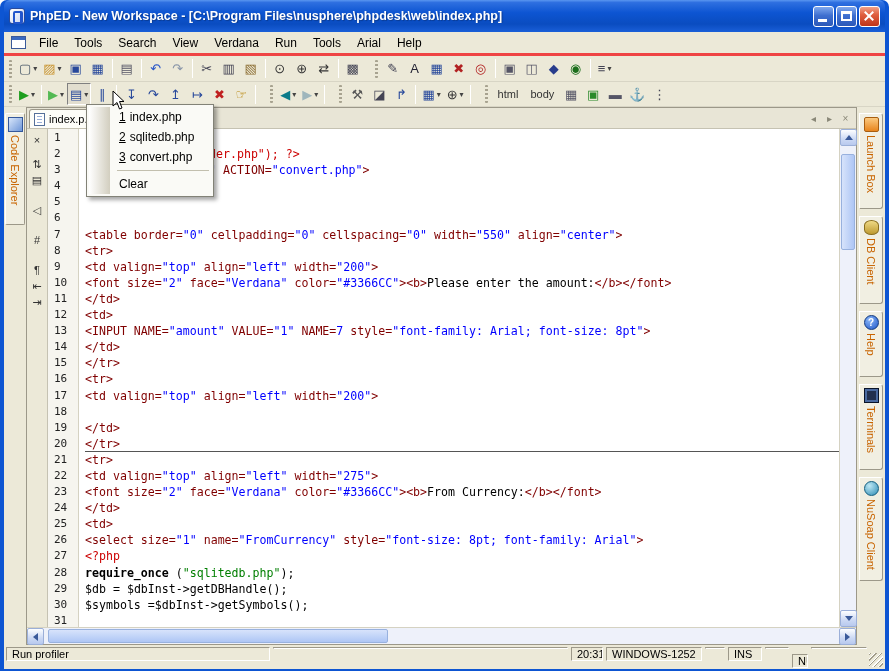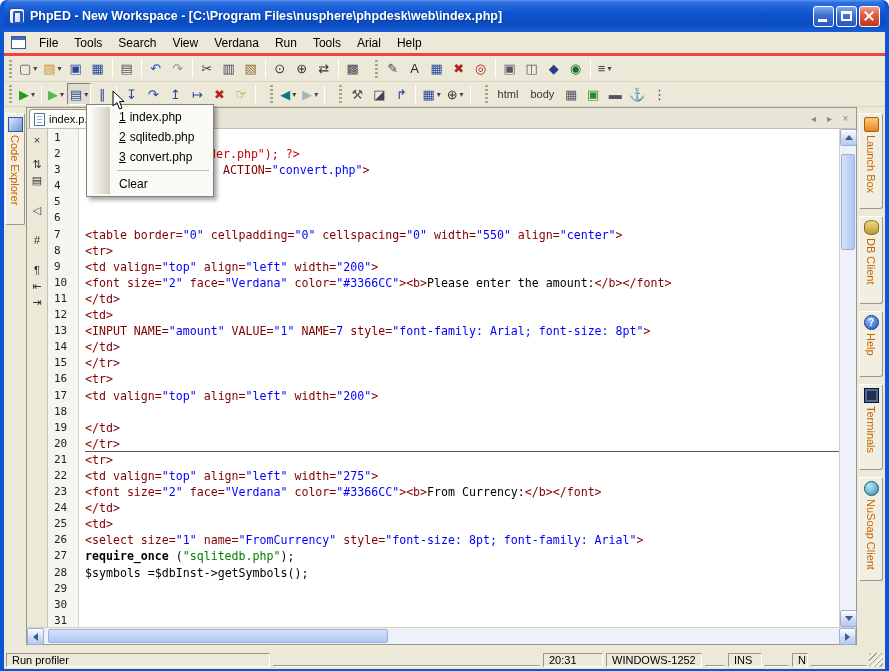--- a/index.html
+++ b/index.html
@@ -83,21 +83,21 @@
   .sb-thumb{background:linear-gradient(90deg,#D7E3FB,#AEC6F5);border:1px solid #98B1DE;border-radius:2px;position:absolute;}
   .sb-thumb.v{left:1px;right:1px;top:8px;height:96px;}
   .hscroll{height:17px;background:#EEF1FA;border-top:1px solid #D5D2C2;display:flex;flex:none;}
   .sb-track.h{flex:1;position:relative;}
   .sb-thumb.h{top:1px;bottom:1px;left:4px;width:340px;background:linear-gradient(180deg,#D7E3FB,#AEC6F5);}
   .tri-up{width:0;height:0;border-left:4px solid transparent;border-right:4px solid transparent;border-bottom:5px solid #3A5A9A;}
   .tri-down{width:0;height:0;border-left:4px solid transparent;border-right:4px solid transparent;border-top:5px solid #3A5A9A;}
   .tri-left{width:0;height:0;border-top:4px solid transparent;border-bottom:4px solid transparent;border-right:5px solid #3A5A9A;}
   .tri-right{width:0;height:0;border-top:4px solid transparent;border-bottom:4px solid transparent;border-left:5px solid #3A5A9A;}
   
-  .statusbar{height:24px;display:flex;align-items:flex-end;gap:3px;padding:2px 18px 2px 2px;position:relative;flex:none;border-radius:6px;}
+  .statusbar{height:24px;display:flex;align-items:flex-start;gap:3px;padding:2px 18px 2px 2px;position:relative;flex:none;border-radius:6px;}
   .status-cell{border:1px solid;border-color:#9C9889 #FFF #FFF #9C9889;font-size:11px;display:flex;align-items:center;padding:0 5px;color:#000;background:#ECE9D8;white-space:nowrap;overflow:hidden;}
   .grip{position:absolute;right:2px;bottom:2px;width:14px;height:14px;background:repeating-linear-gradient(-45deg,transparent 0 2px,#A29D8A 2px 3px,#FFF 3px 4px);}
   
   .menu-pop{position:absolute;left:86px;top:104px;width:128px;background:#FAFAF6;border:1px solid #828277;box-shadow:3px 3px 4px rgba(0,0,0,.35);z-index:40;padding:2px;}
   .menu-pop::before{content:"";position:absolute;left:2px;top:2px;bottom:2px;width:21px;background:linear-gradient(90deg,#FFFFFF,#D2CEBF);}
   .mi{position:relative;height:20px;display:flex;align-items:center;gap:4px;padding-left:30px;font-size:12px;color:#000;}
   .mi-key u{text-decoration:underline;}
   .menu-sep{height:1px;background:#C2BFAE;margin:3px 2px 3px 28px;}
   .cursor{position:absolute;left:112px;top:90px;z-index:60;}
 </style>
@@ -403,21 +403,23 @@
               <div class="cl"><span class="tk-tag">&lt;td valign=</span><span class="tk-val">"top"</span><span class="tk-tag"> align=</span><span class="tk-val">"left"</span><span class="tk-tag"> width=</span><span class="tk-val">"200"</span><span class="tk-tag">&gt;</span></div>
               <div class="cl"></div>
               <div class="cl"><span class="tk-tag">&lt;/td&gt;</span></div>
               <div class="cl cur"><span class="tk-tag">&lt;/tr&gt;</span></div>
               <div class="cl"><span class="tk-tag">&lt;tr&gt;</span></div>
               <div class="cl"><span class="tk-tag">&lt;td valign=</span><span class="tk-val">"top"</span><span class="tk-tag"> align=</span><span class="tk-val">"left"</span><span class="tk-tag"> width=</span><span class="tk-val">"275"</span><span class="tk-tag">&gt;</span></div>
               <div class="cl"><span class="tk-tag">&lt;font size=</span><span class="tk-val">"2"</span><span class="tk-tag"> face=</span><span class="tk-val">"Verdana"</span><span class="tk-tag"> color=</span><span class="tk-val">"#3366CC"</span><span class="tk-tag">&gt;&lt;b&gt;</span><span class="tk-txt">From Currency:</span><span class="tk-tag">&lt;/b&gt;&lt;/font&gt;</span></div>
               <div class="cl"><span class="tk-tag">&lt;/td&gt;</span></div>
               <div class="cl"><span class="tk-tag">&lt;td&gt;</span></div>
               <div class="cl"><span class="tk-tag">&lt;select size=</span><span class="tk-val">"1"</span><span class="tk-tag"> name=</span><span class="tk-val">"FromCurrency"</span><span class="tk-tag"> style=</span><span class="tk-val">"font-size: 8pt; font-family: Arial"</span><span class="tk-tag">&gt;</span></div>
+              <div class="cl"><span class="tk-php">&lt;?php</span></div>
               <div class="cl"><span class="tk-kw">require_once </span><span class="tk-txt">(</span><span class="tk-str">"sqlitedb.php"</span><span class="tk-txt">);</span></div>
+              <div class="cl"><span class="tk-var">$db</span><span class="tk-txt"> = </span><span class="tk-var">$dbInst</span><span class="tk-txt">-&gt;getDBHandle();</span></div>
               <div class="cl"><span class="tk-var">$symbols</span><span class="tk-txt"> =</span><span class="tk-var">$dbInst</span><span class="tk-txt">-&gt;getSymbols();</span></div>
             </div>
           <div class="vscroll">
             <div class="sb-btn">
                 <span class="tri-up"></span>
               </div>
             <div class="sb-track">
                 <div class="sb-thumb v"></div>
               </div>
             <div class="sb-btn">
@@ -458,21 +460,21 @@
             <div class="vtab" style="height: 104px; margin-top: 7px;">
               <span class="ptab-icon nusoap-client-icon"></span>
               <span class="vlabel">NuSoap Client</span>
             </div>
           </div>
         </div>
     </div>
     <div class="statusbar" id="statusbar">
         <div class="status-cell" style="width: 264px;">Run profiler</div>
         <div class="status-cell" style="flex: 1 1 0%;"></div>
-        <div class="status-cell" style="width: 60px;">20:31</div>
+        <div class="status-cell" style="width: 32px;">20:31</div>
         <div class="status-cell" style="width: 96px;">WINDOWS-1252</div>
         <div class="status-cell" style="width: 20px;"></div>
         <div class="status-cell" style="width: 34px;">INS</div>
         <div class="status-cell" style="width: 24px;"></div>
         <div class="status-cell" style="width: 16px; margin-top: 7px;">NUM</div>
         <div class="status-cell" style="width: 56px;"></div>
         <div class="grip"></div>
       </div>
   </div>
   <div class="menu-pop" id="files-menu">

